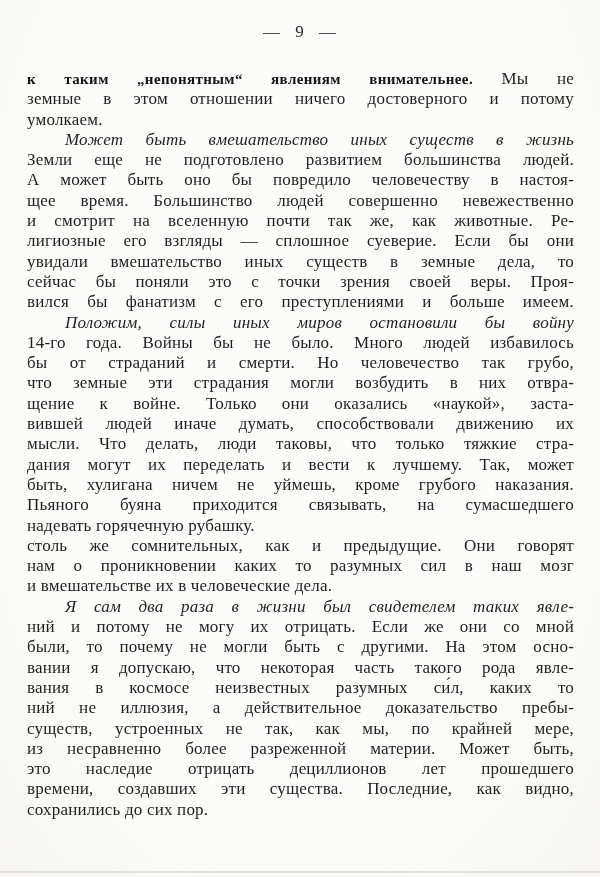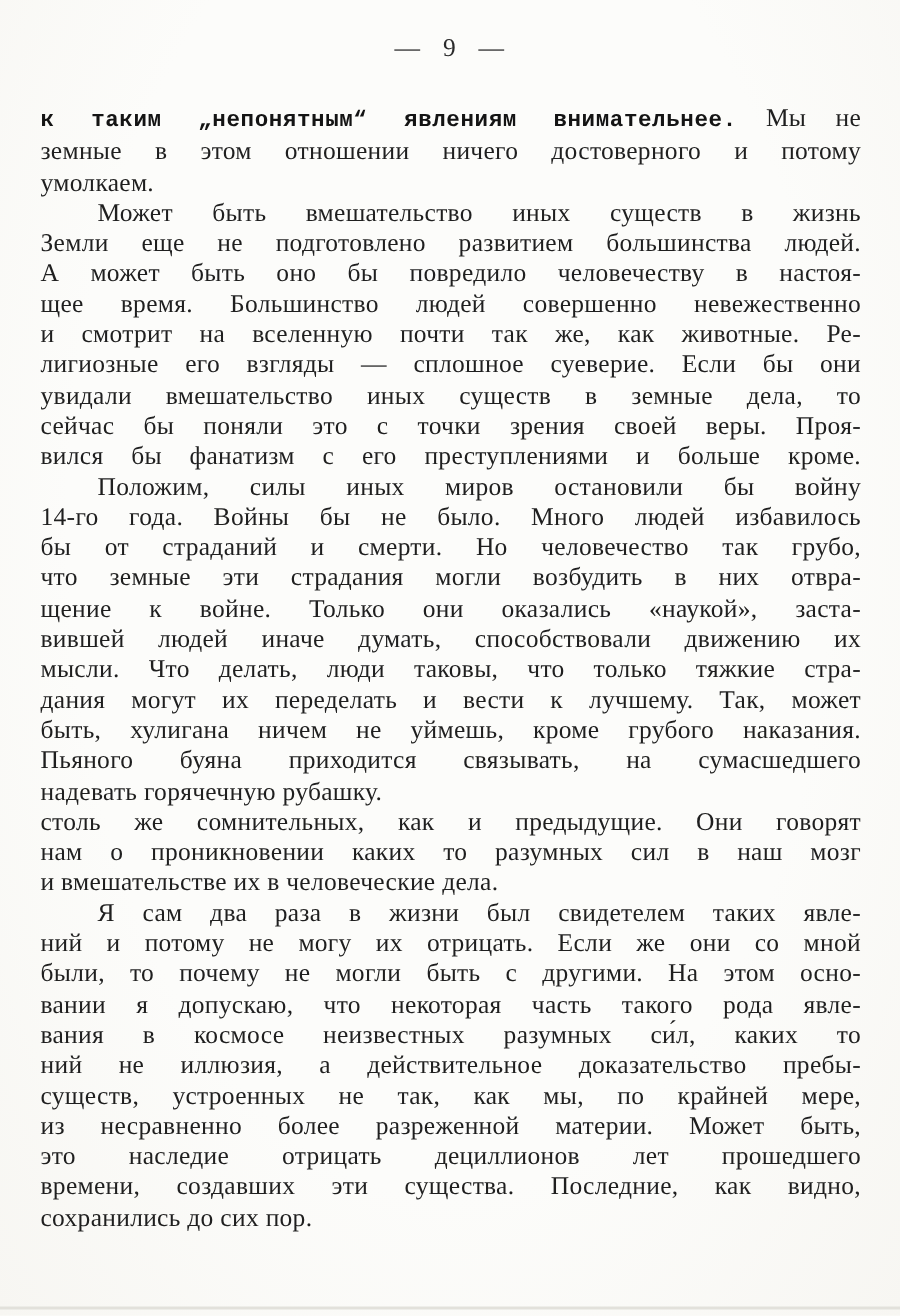--- a/index.html
+++ b/index.html
@@ -44,23 +44,24 @@
     text-align: justify;
     text-justify: inter-word;
     white-space: nowrap; 
   }
   .line { white-space: normal; }
   .line.j {
     text-align-last: justify;
   }
   .line.indent {
     text-indent: 38px;
+    font-style: italic;
   }
   .lead-bold {
-    font-family: Liberation Mono, monospace;
+    font-family: Liberation Serif, serif;
     font-weight: 700;
     font-size: 15px;
     letter-spacing: 0.4px;
     color: #141414;
   }
   .scan-edge {
     position: absolute;
     left: 0;
     right: 0;
     top: 871px;
@@ -79,21 +80,21 @@
       <div class="line j">земные в этом отношении ничего достоверного и потому</div>
       <div class="line">умолкаем.</div>
       <div class="line indent j">Может быть вмешательство иных существ в жизнь</div>
       <div class="line j">Земли еще не подготовлено развитием большинства людей.</div>
       <div class="line j">А может быть оно бы повредило человечеству в настоя-</div>
       <div class="line j">щее время. Большинство людей совершенно невежественно</div>
       <div class="line j">и смотрит на вселенную почти так же, как животные. Ре-</div>
       <div class="line j">лигиозные его взгляды — сплошное суеверие. Если бы они</div>
       <div class="line j">увидали вмешательство иных существ в земные дела, то</div>
       <div class="line j">сейчас бы поняли это с точки зрения своей веры. Проя-</div>
-      <div class="line j">вился бы фанатизм с его преступлениями и больше кроме.</div>
+      <div class="line j">вился бы фанатизм с его преступлениями и больше имеем.</div>
       <div class="line indent j">Положим, силы иных миров остановили бы войну</div>
       <div class="line j">14-го года. Войны бы не было. Много людей избавилось</div>
       <div class="line j">бы от страданий и смерти. Но человечество так грубо,</div>
       <div class="line j">что земные эти страдания могли возбудить в них отвра-</div>
       <div class="line j">щение к войне. Только они оказались «наукой», заста-</div>
       <div class="line j">вившей людей иначе думать, способствовали движению их</div>
       <div class="line j">мысли. Что делать, люди таковы, что только тяжкие стра-</div>
       <div class="line j">дания могут их переделать и вести к лучшему. Так, может</div>
       <div class="line j">быть, хулигана ничем не уймешь, кроме грубого наказания.</div>
       <div class="line j">Пьяного буяна приходится связывать, на сумасшедшего</div>

